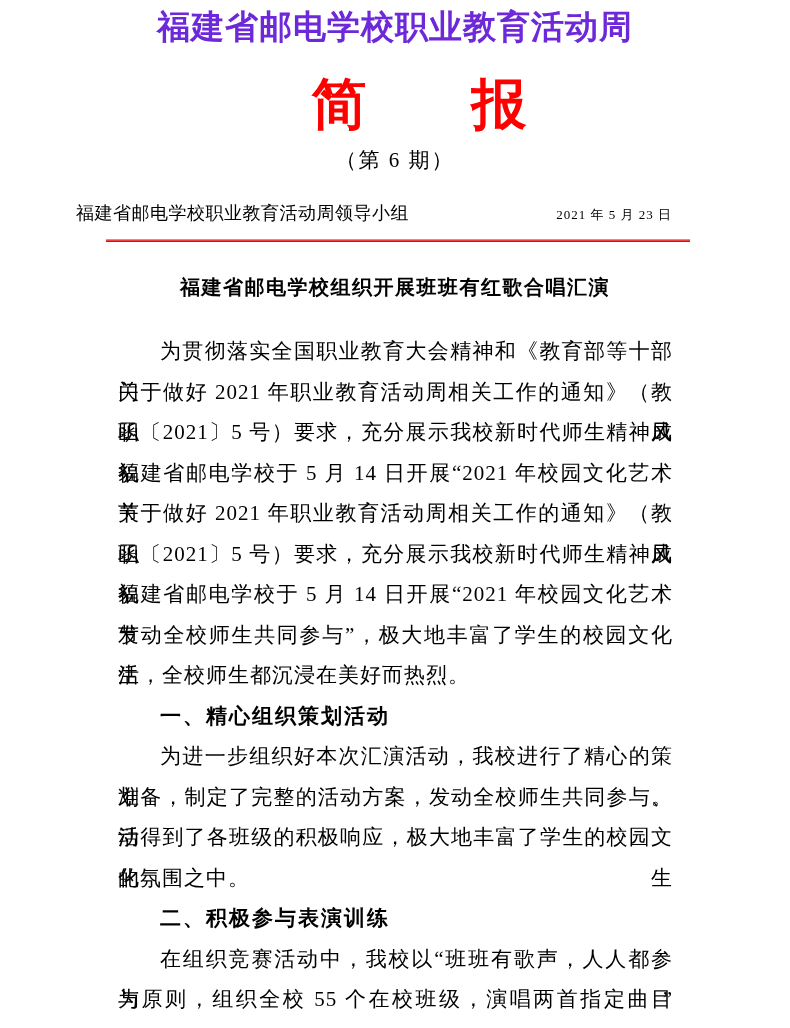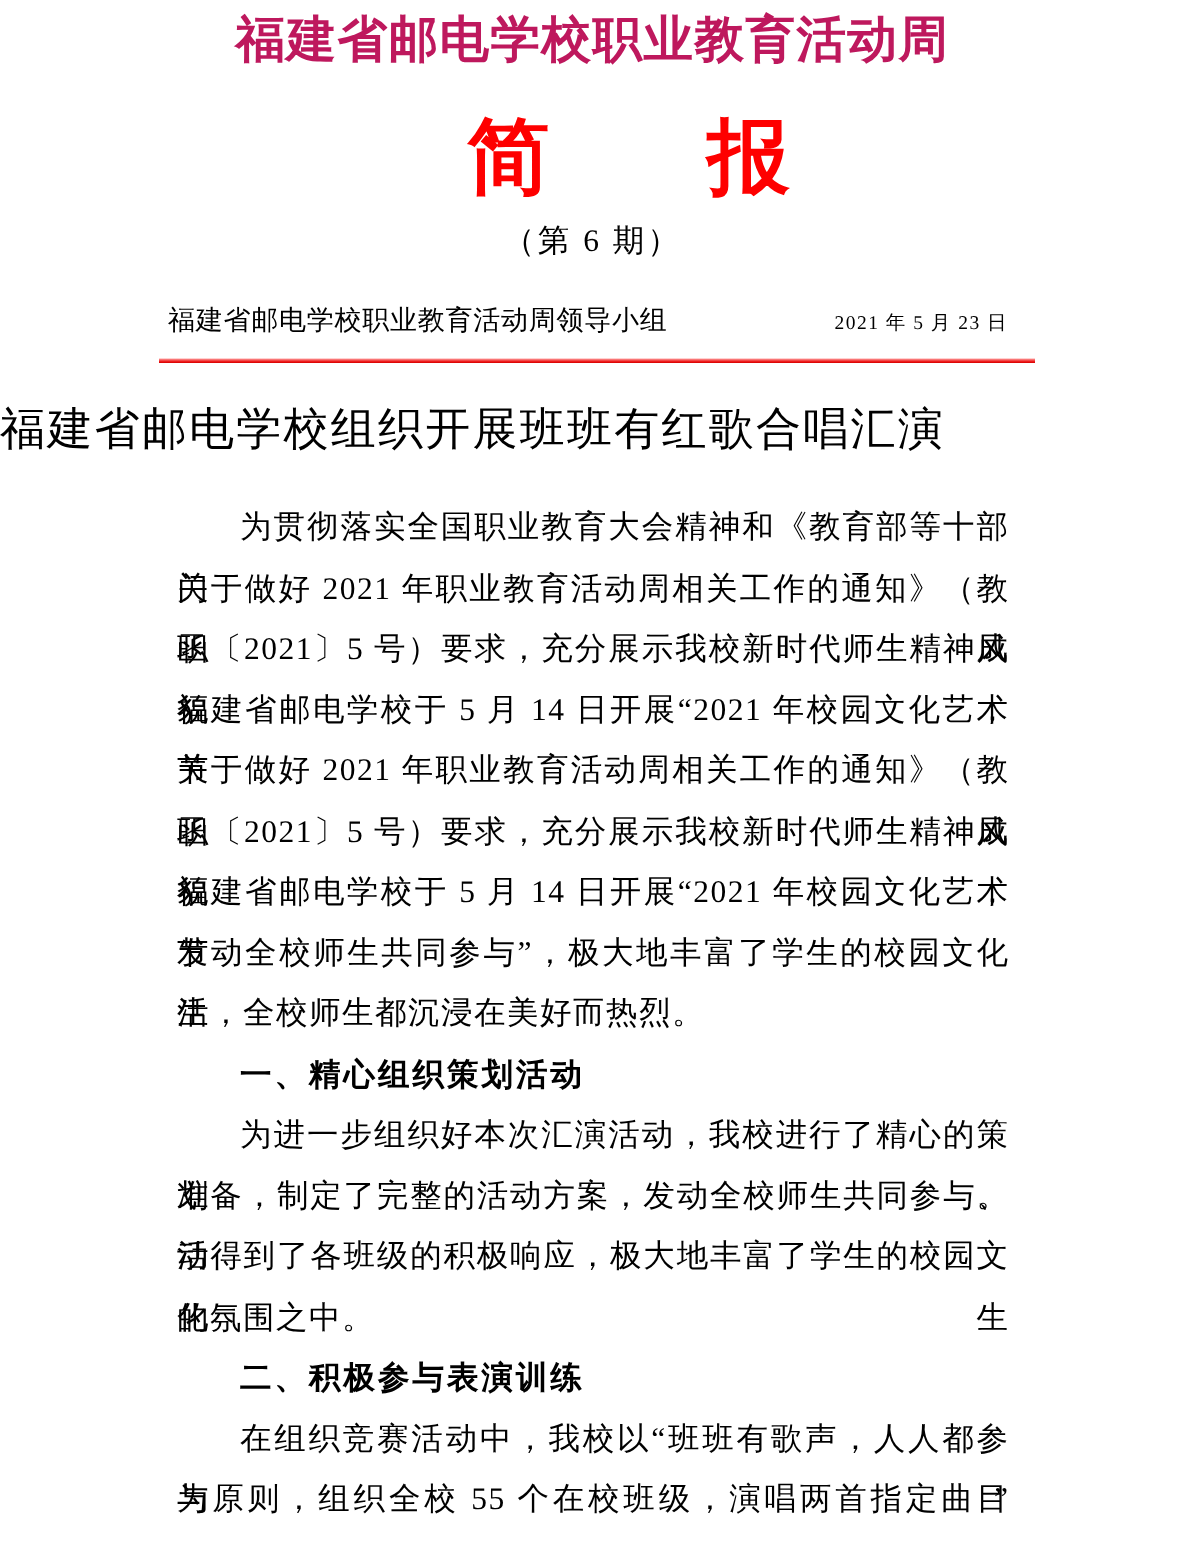--- a/index.html
+++ b/index.html
@@ -16,21 +16,21 @@
     overflow: hidden;
     font-family: "Liberation Serif", serif;
     color: #000000;
   }
   .org-title {
     padding-top: 6px;
     text-align: center;
     font-size: 33px;
     line-height: 42px;
     font-weight: bold;
-    color: #be185d;
+    color: #6d28d9;
     letter-spacing: 1px;
   }
   .jianbao {
     margin-top: 28px;
     text-align: center;
     font-size: 55px;
     line-height: 58px;
     font-weight: bold;
     color: #fe0000;
     margin-left: 48px;
@@ -40,44 +40,44 @@
     margin-top: 11px;
     text-align: center;
     font-size: 21px;
     line-height: 30px;
     letter-spacing: 2px;
   }
   .meta-row {
     display: flex;
     justify-content: space-between;
     align-items: baseline;
-    margin: 26px 118px 0 112px;
+    margin: 26px 118px 0 76px;
     line-height: 24px;
     text-align: right;
   }
   .issuer {
     font-family: "Liberation Sans", sans-serif;
     font-size: 18px;
     letter-spacing: 0.5px;
   }
   .date {
     font-size: 13px;
     letter-spacing: 1px;
   }
   .rule {
     height: 3px;
     margin: 12px 100px 0 106px;
     background: linear-gradient(180deg, #ffa2a2 0%, #ec1515 70%, #d40000 100%);
   }
   .art-title {
     margin-top: 31px;
-    text-align: left;
-    font-size: 30px;
+    text-align: center;
+    font-size: 20px;
     line-height: 28px;
-    font-weight: normal;
+    font-weight: bold;
     letter-spacing: 1.5px;
   }
   .body-text {
     margin: 30px 117px 0 118px;
     font-size: 21px;
   }
   .bl {
     height: 40.5px;
     line-height: 40.5px;
     letter-spacing: 1px;

